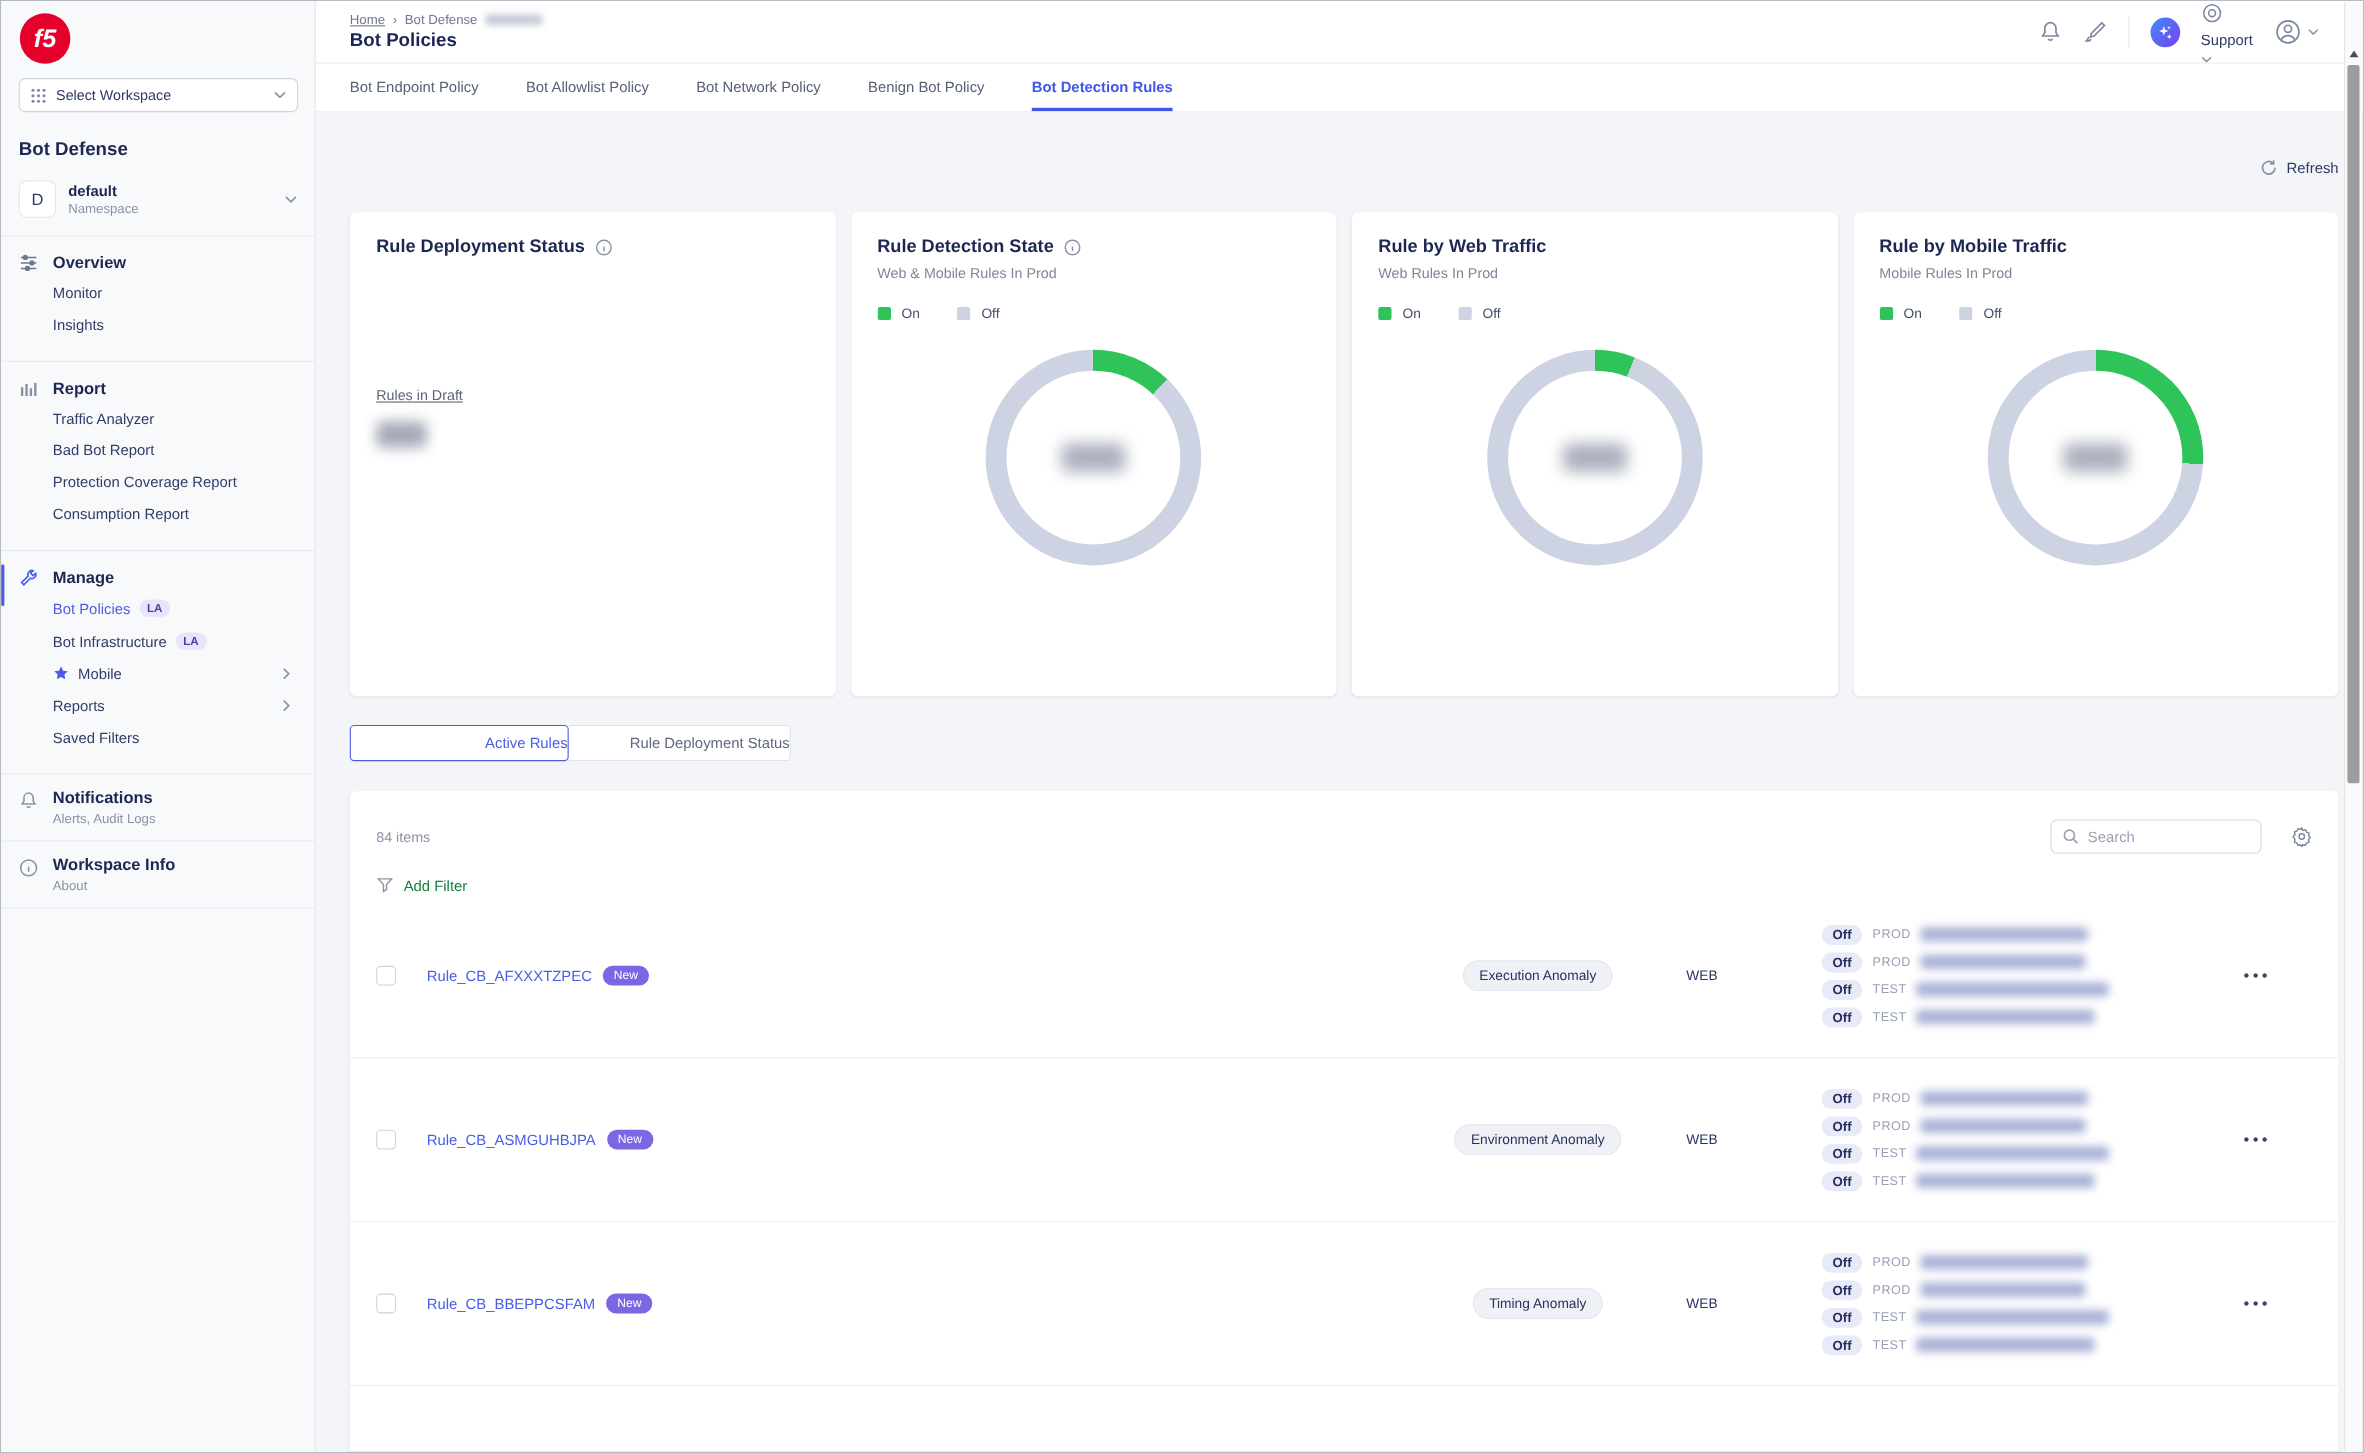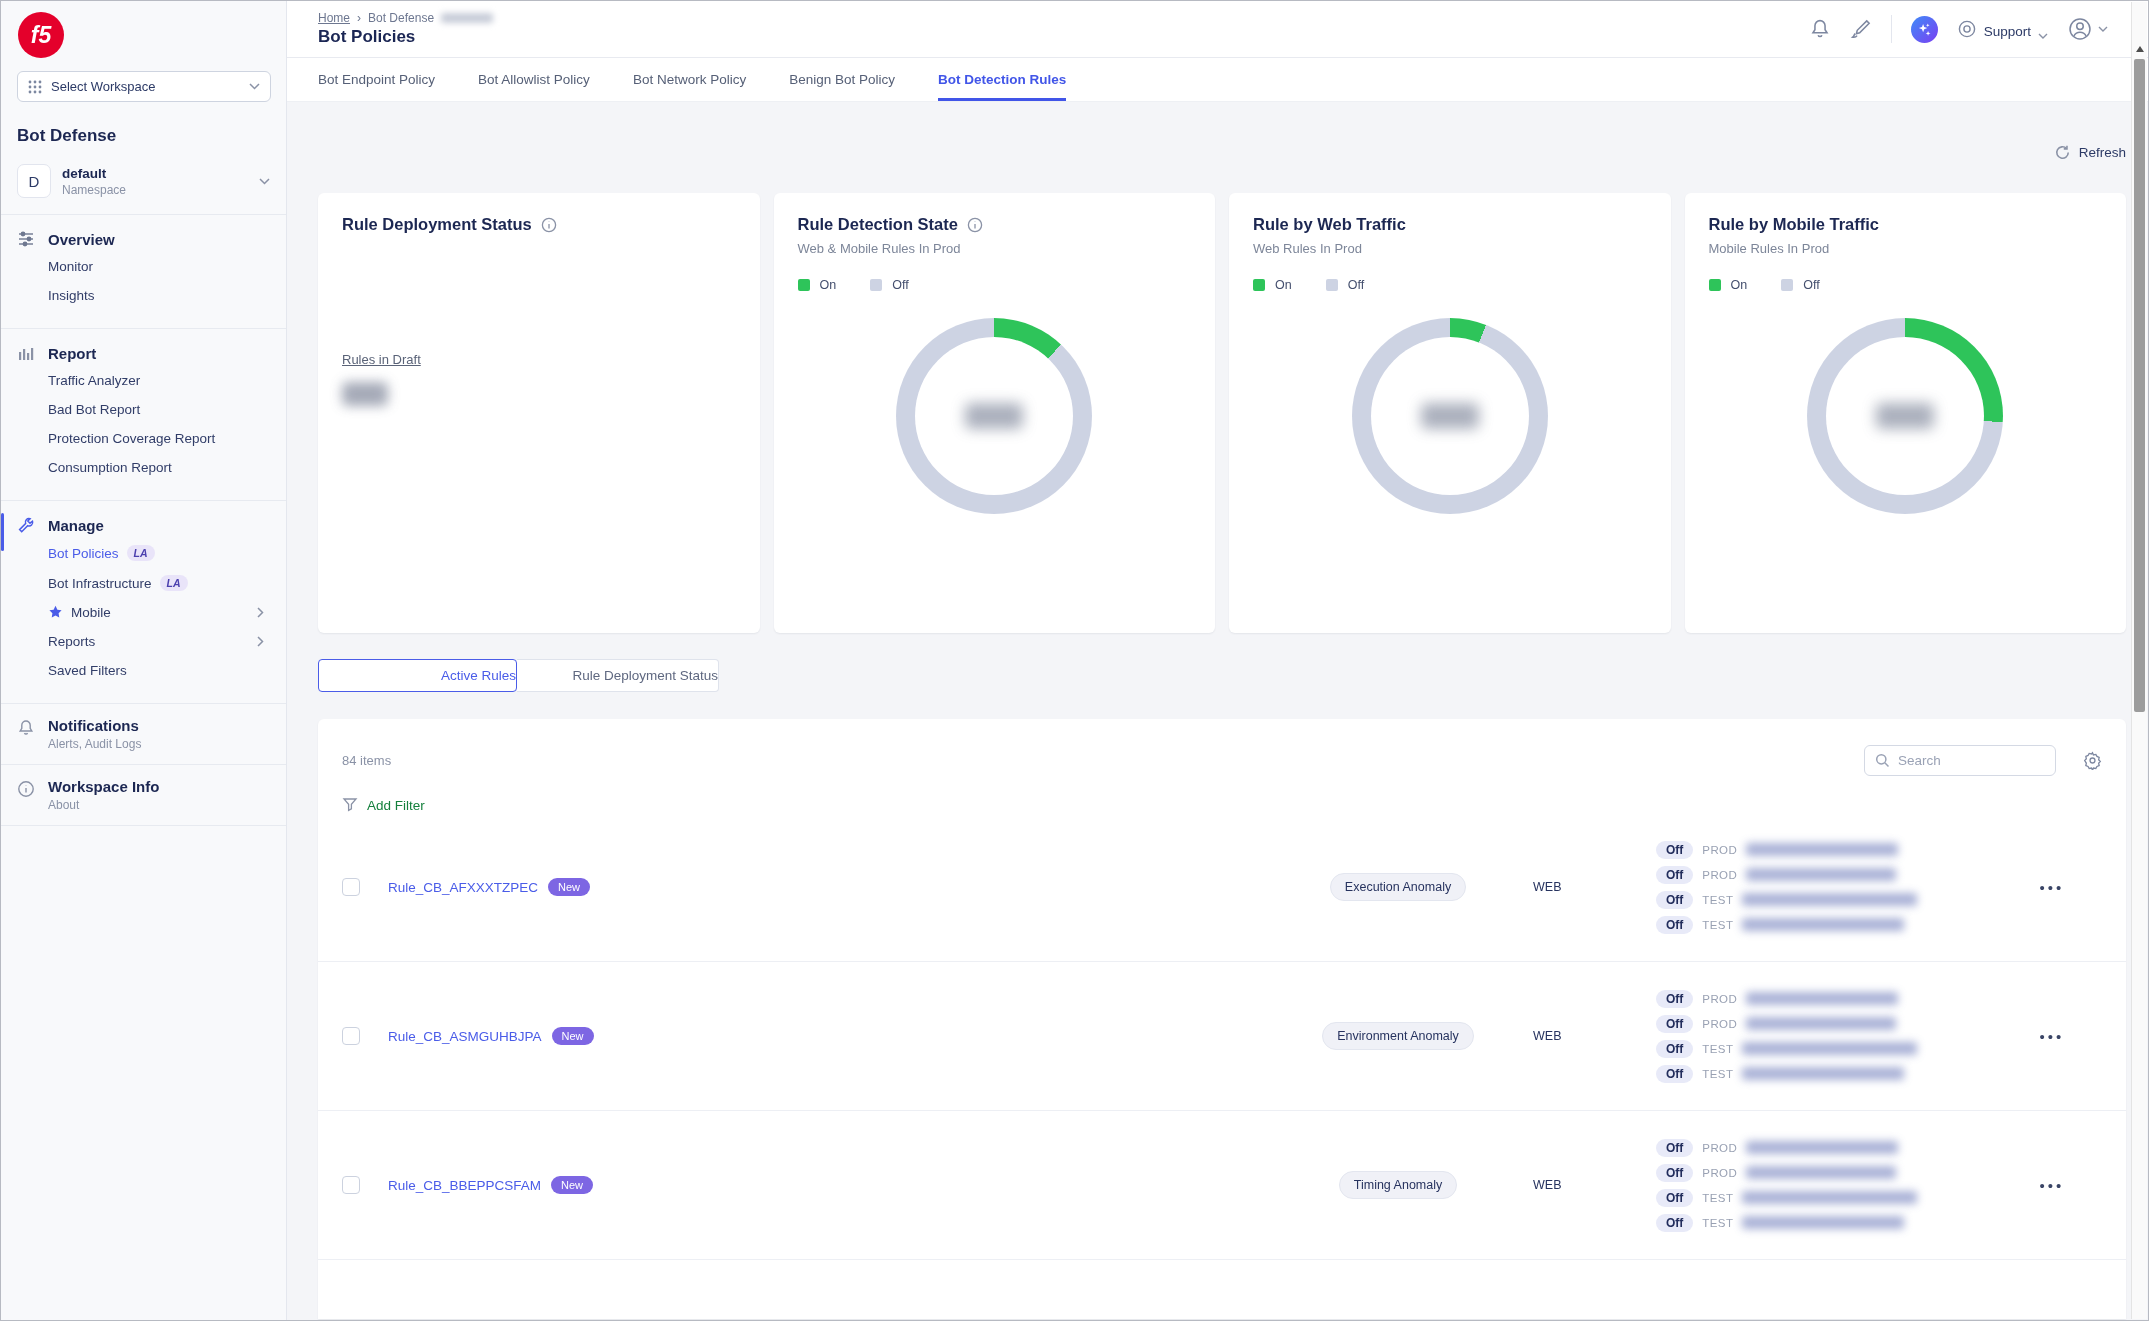--- a/index.html
+++ b/index.html
@@ -16,40 +16,40 @@
   .ns-avatar { width:34px; height:34px; border-radius:7px; background:#fff; border:1px solid #e2e5ee; color:#2c3a66; font-size:15px; display:flex; align-items:center; justify-content:center; }
   .ns-name { font-size:13.5px; font-weight:bold; color:#1c2752; }
   .ns-sub { font-size:12px; color:#8a92a6; margin-top:2px; }
   .ns-chev { margin-left:auto; color:#8a92a6; }
   .side-sec { border-top:1px solid #e7eaf0; padding:15px 16px 18px 16px; position:relative; }
   .sec-head { display:flex; align-items:center; gap:13px; font-size:15px; font-weight:bold; color:#1c2752; }
   .sec-head .ic { color:#6e7florida890; color:#6e7890; display:flex; }
   .sec-items { margin:4px 0 0 31px; }
   .sec-item { display:flex; align-items:center; gap:8px; font-size:13.5px; color:#313d68; padding:7px 0; cursor:pointer; }
   .sec-item.active { color:#4a5ce8; }
-  .badge-la { background:#e9e4f9; color:#4b3fae; font-size:10.5px; font-weight:bold; padding:2px 7px; border-radius:9px;font-style:italic; }
+  .badge-la { background:#e9e4f9; color:#4b3fae; font-size:10.5px; font-weight:bold; padding:2px 7px; border-radius:9px; }
   .chev-r { margin-left:auto; margin-right:6px; color:#8a92a6; }
   .accent { position:absolute; left:0; top:12px; width:3px; height:38px; background:#4a5ce8; border-radius:2px; }
   .side-block { border-top:1px solid #e7eaf0; padding:13px 16px; display:flex; gap:13px; cursor:pointer; }
   .side-block .ic { color:#8a92a6; margin-top:2px; }
   .blk-title { font-size:15px; font-weight:bold; color:#1c2752; }
   .blk-sub { font-size:12px; color:#8a92a6; margin-top:3px; }
   .side-end { border-top:1px solid #e7eaf0; }
 
   
   .main { margin-left:286px; }
   .topbar { height:57px; background:#fff; border-bottom:1px solid #e8eaf0; display:flex; align-items:center; padding:0 40px 0 31px; }
   .crumbs { font-size:12px; color:#6d7790; display:flex; align-items:center; gap:7px; }
   .crumbs .home { text-decoration:underline; cursor:pointer; }
   .crumb-blur { width:52px; height:10px; background:#c7ccd8; border-radius:3px; filter:blur(3px); }
   .page-title { font-size:17px; font-weight:bold; color:#1b2654; margin-top:2px; }
   .top-icons { margin-left:auto; display:flex; align-items:center; gap:19px; color:#7d87a0; }
   .vdiv { width:1px; height:28px; background:#e3e6ee; }
   .ai-btn { width:27px; height:27px; border-radius:50%; background:linear-gradient(135deg,#3f8cf8,#7a3ff2); display:flex; align-items:center; justify-content:center; cursor:pointer; }
-  .support { display:flex; align-items:flex-end; gap:7px; font-size:13.5px; color:#2c3a66; cursor:pointer; }
+  .support { display:flex; align-items:flex-start; gap:7px; font-size:13.5px; color:#2c3a66; cursor:pointer;flex-direction:column; }
   .avatar-grp { display:flex; align-items:center; gap:5px; cursor:pointer; }
 
   .tabbar { height:44px; background:#fff; display:flex; gap:43px; padding-left:31px; border-bottom:1px solid #eef0f4; }
   .tab { font-size:13.5px; color:#566077; display:flex; align-items:center; cursor:pointer; border-bottom:3px solid transparent; padding-top:2px; }
   .tab.active { color:#4155e8; font-weight:bold; border-bottom-color:#4155e8; }
 
   
   .content { padding:0 22px 0 31px; }
   .refresh-row { margin-top:42px; display:flex; justify-content:flex-end; }
   .refresh { display:flex; align-items:center; gap:8px; font-size:13.5px; color:#2c3a66; cursor:pointer; }

